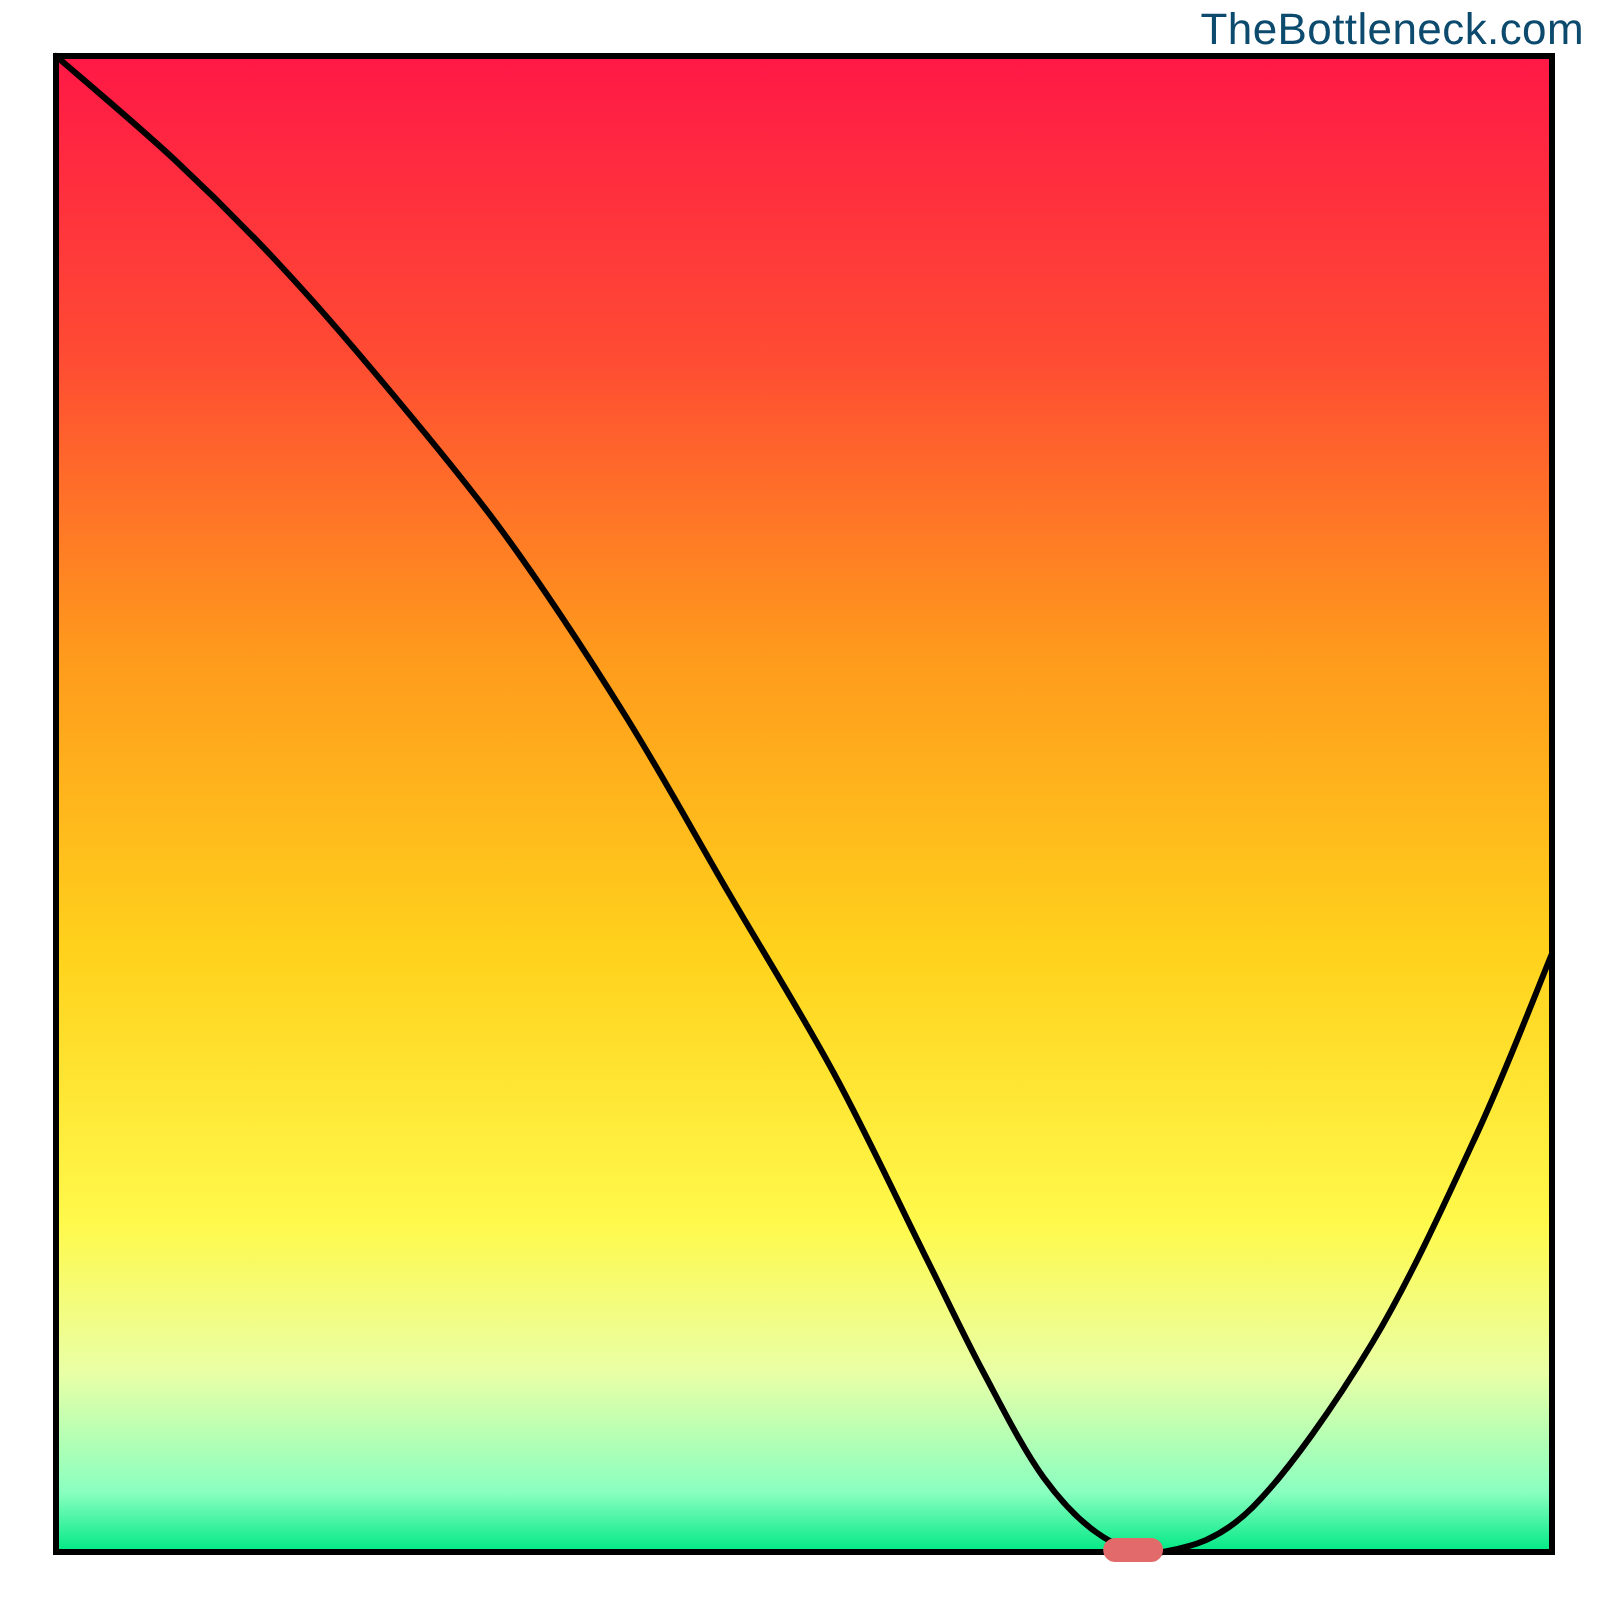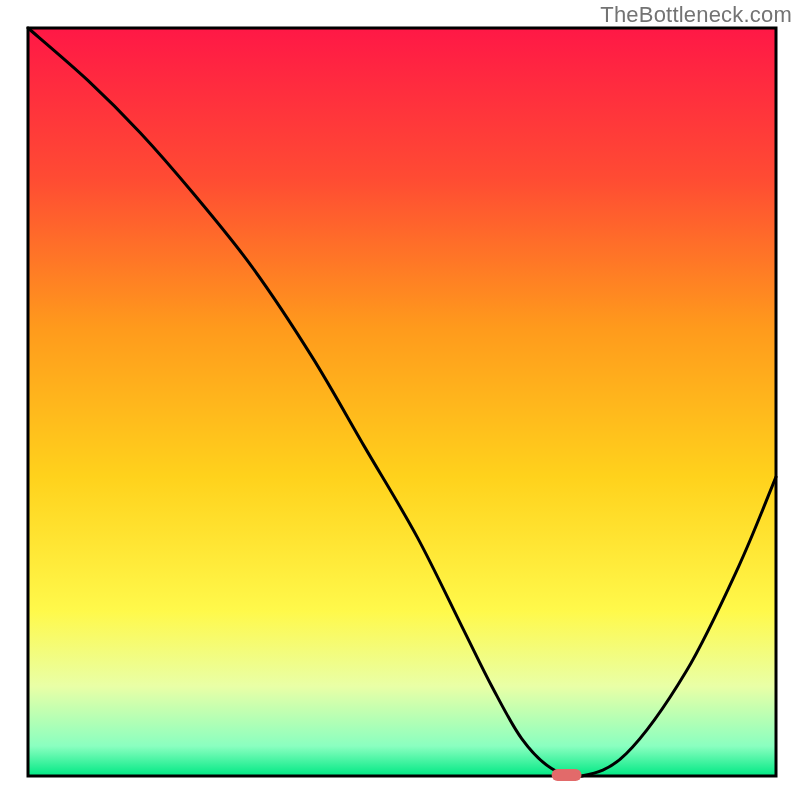--- a/index.html
+++ b/index.html
@@ -14,21 +14,21 @@
     position: relative;
     width: 800px;
     height: 800px;
   }
   .watermark {
     position: absolute;
     top: 2px;
     right: 8px;
     font-size: 22px;
     font-weight: 500;
-    color: #737373;
+    color: #0c4a6e;
     letter-spacing: 0.2px;
   }
   svg {
     position: absolute;
     top: 0;
     left: 0;
   }
 </style>
 </head>
 <body>

